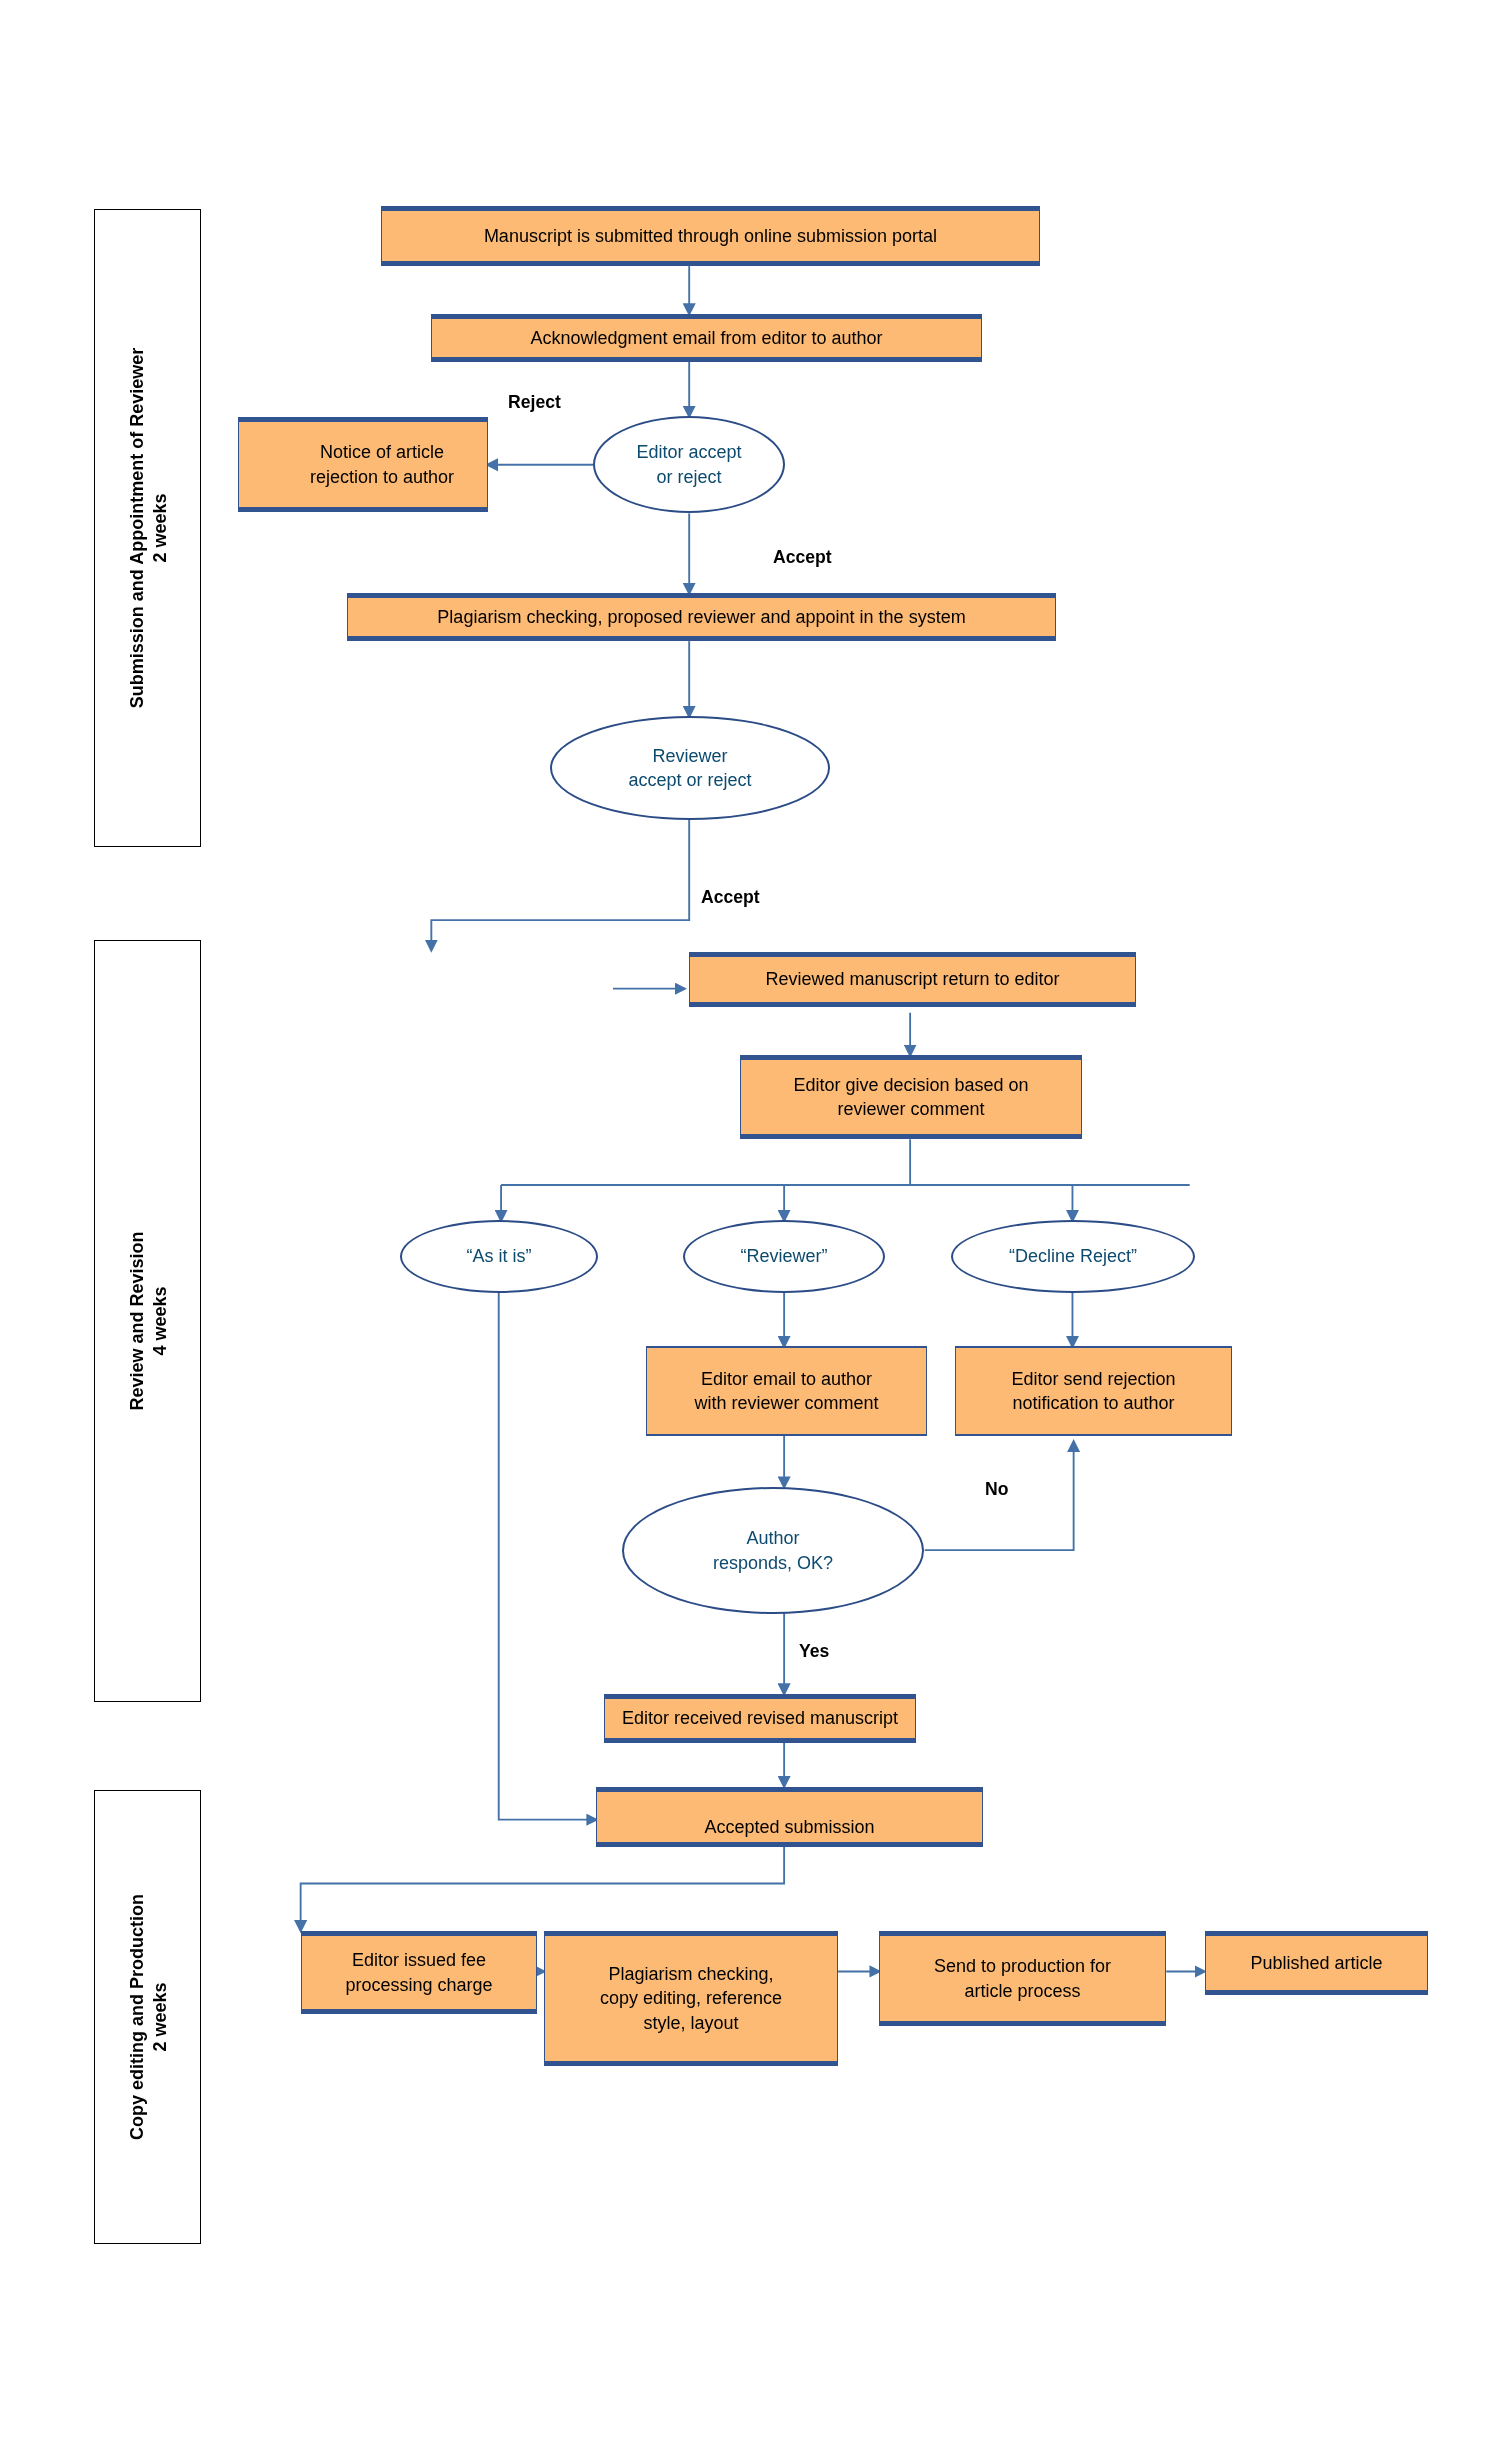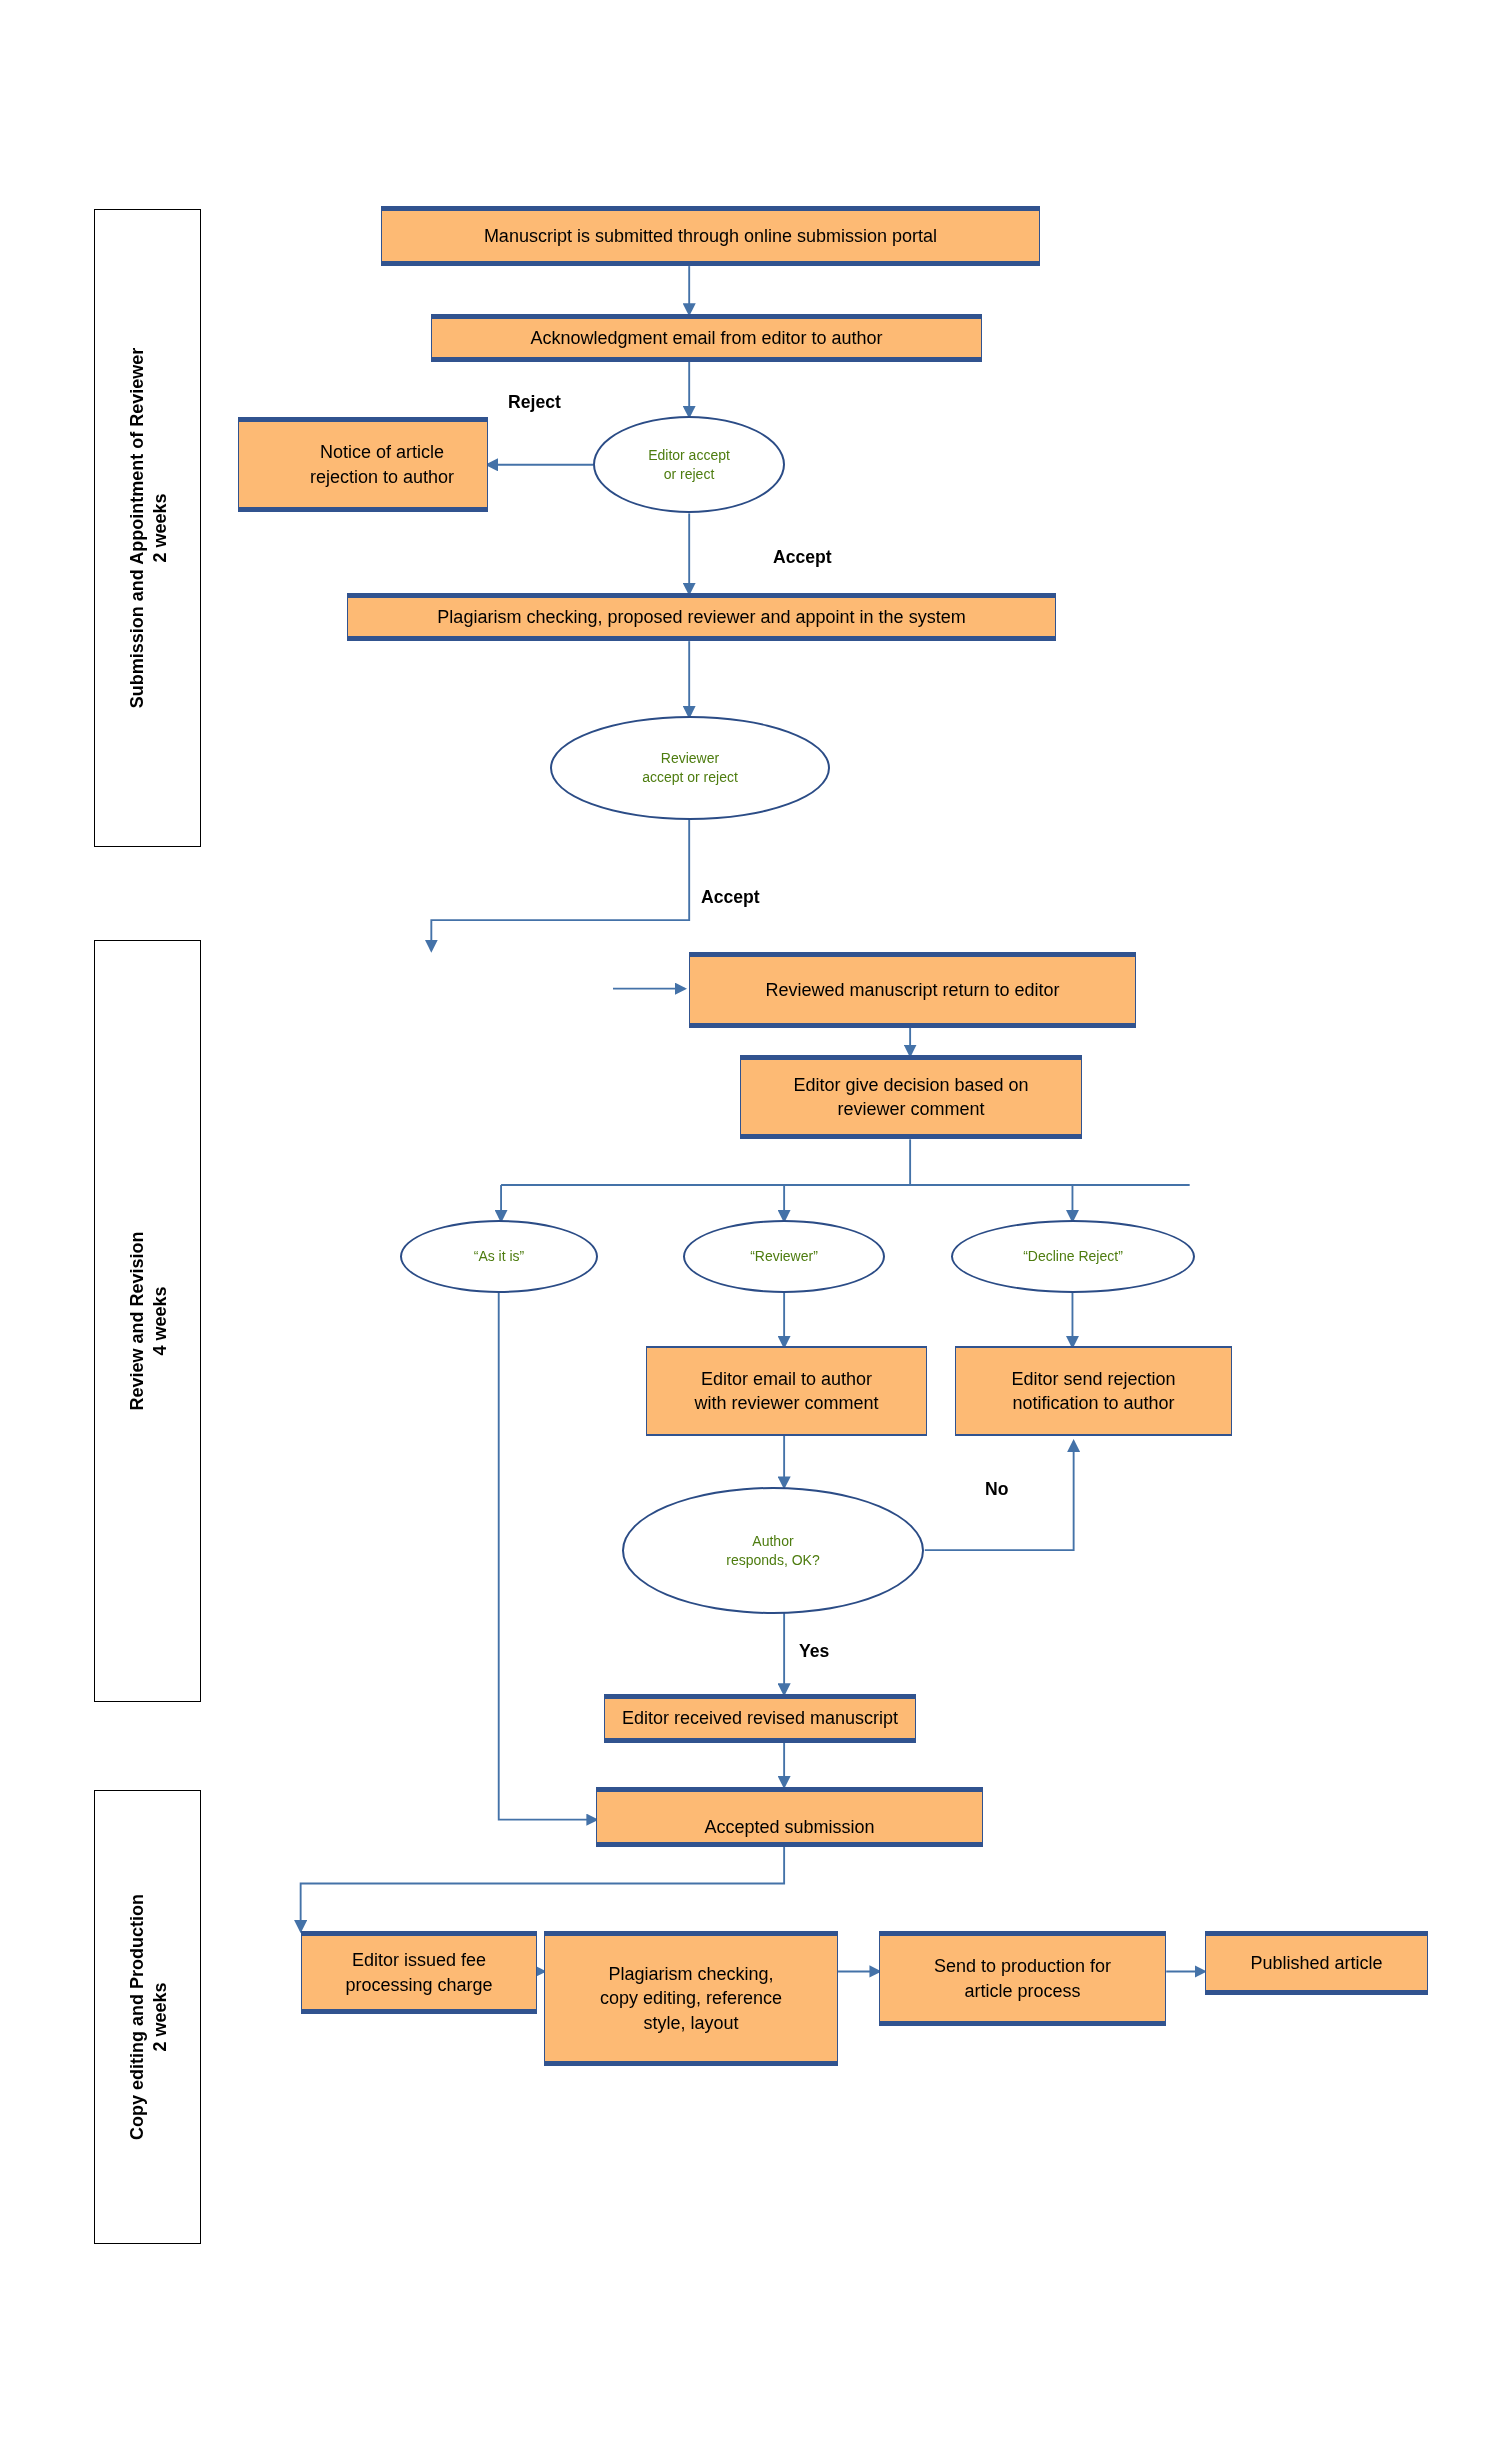--- a/index.html
+++ b/index.html
@@ -75,22 +75,22 @@
   .node-ellipse {
     position: absolute;
     box-sizing: border-box;
     border: 2.3px solid #2B4C86;
     border-radius: 50%;
     background: #ffffff;
     display: flex;
     align-items: center;
     justify-content: center;
     text-align: center;
-    color: #4d7c0f;
-    font-size: 14px;
+    color: #0c4a6e;
+    font-size: 18px;
     line-height: 1.35;
     padding: 2.3px 4.7px;
   }
 
   
   .edge-label {
     position: absolute;
     font-weight: bold;
     font-size: 17.6px;
     color: #000000;
@@ -201,21 +201,21 @@
   <div class="node-box" style="left:347px; top:593px; width:709px; height:48px;">
     <span>Plagiarism checking, proposed reviewer and appoint in the system</span>
   </div>
 
   <div class="node-ellipse" style="left:550px; top:716px; width:280px; height:104px; white-space:pre-line;">
     <span>Reviewer
 accept or reject</span>
   </div>
 
 
-  <div class="node-box" style="left:689px; top:952px; width:447px; height:76px;">
+  <div class="node-box" style="left:689px; top:952px; width:447px; height:55px;">
     <span>Reviewed manuscript return to editor</span>
   </div>
 
   <div class="node-box" style="left:740px; top:1055px; width:342px; height:84px; white-space:pre-line;">
     <span>Editor give decision based on
 reviewer comment</span>
   </div>
 
   <div class="node-ellipse" style="left:400px; top:1220px; width:198px; height:73px;">
     <span>“As it is”</span>

